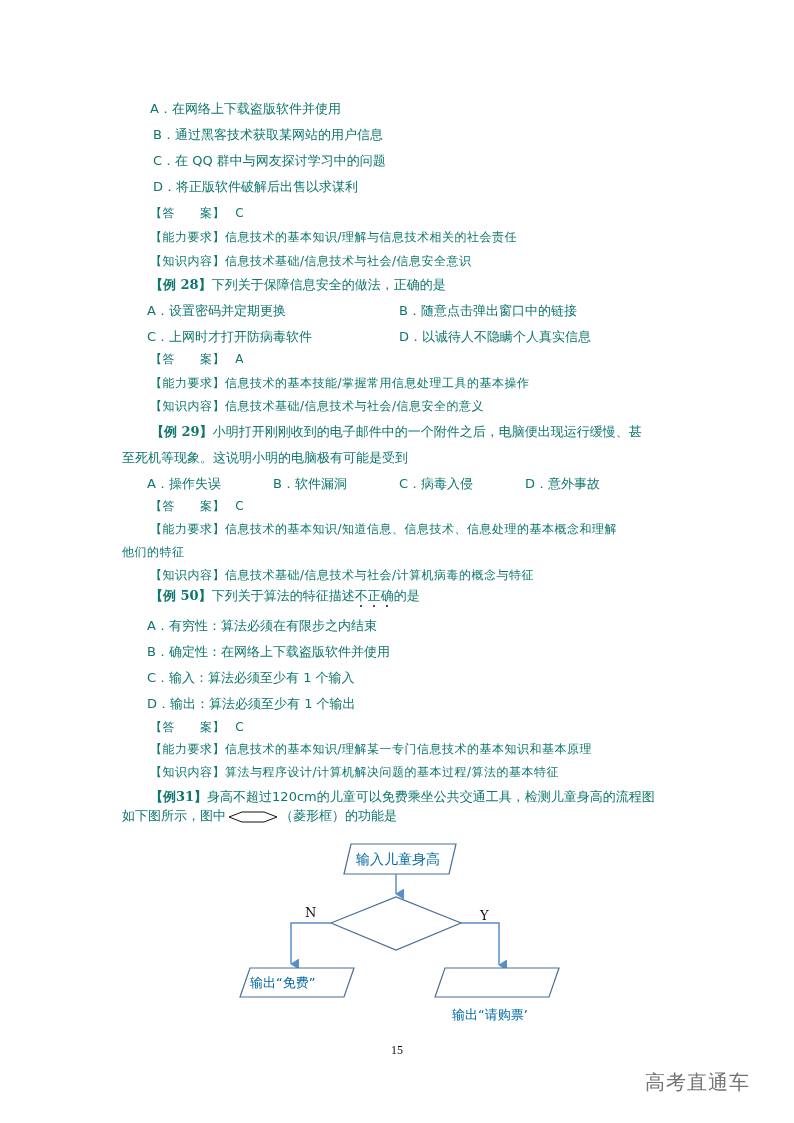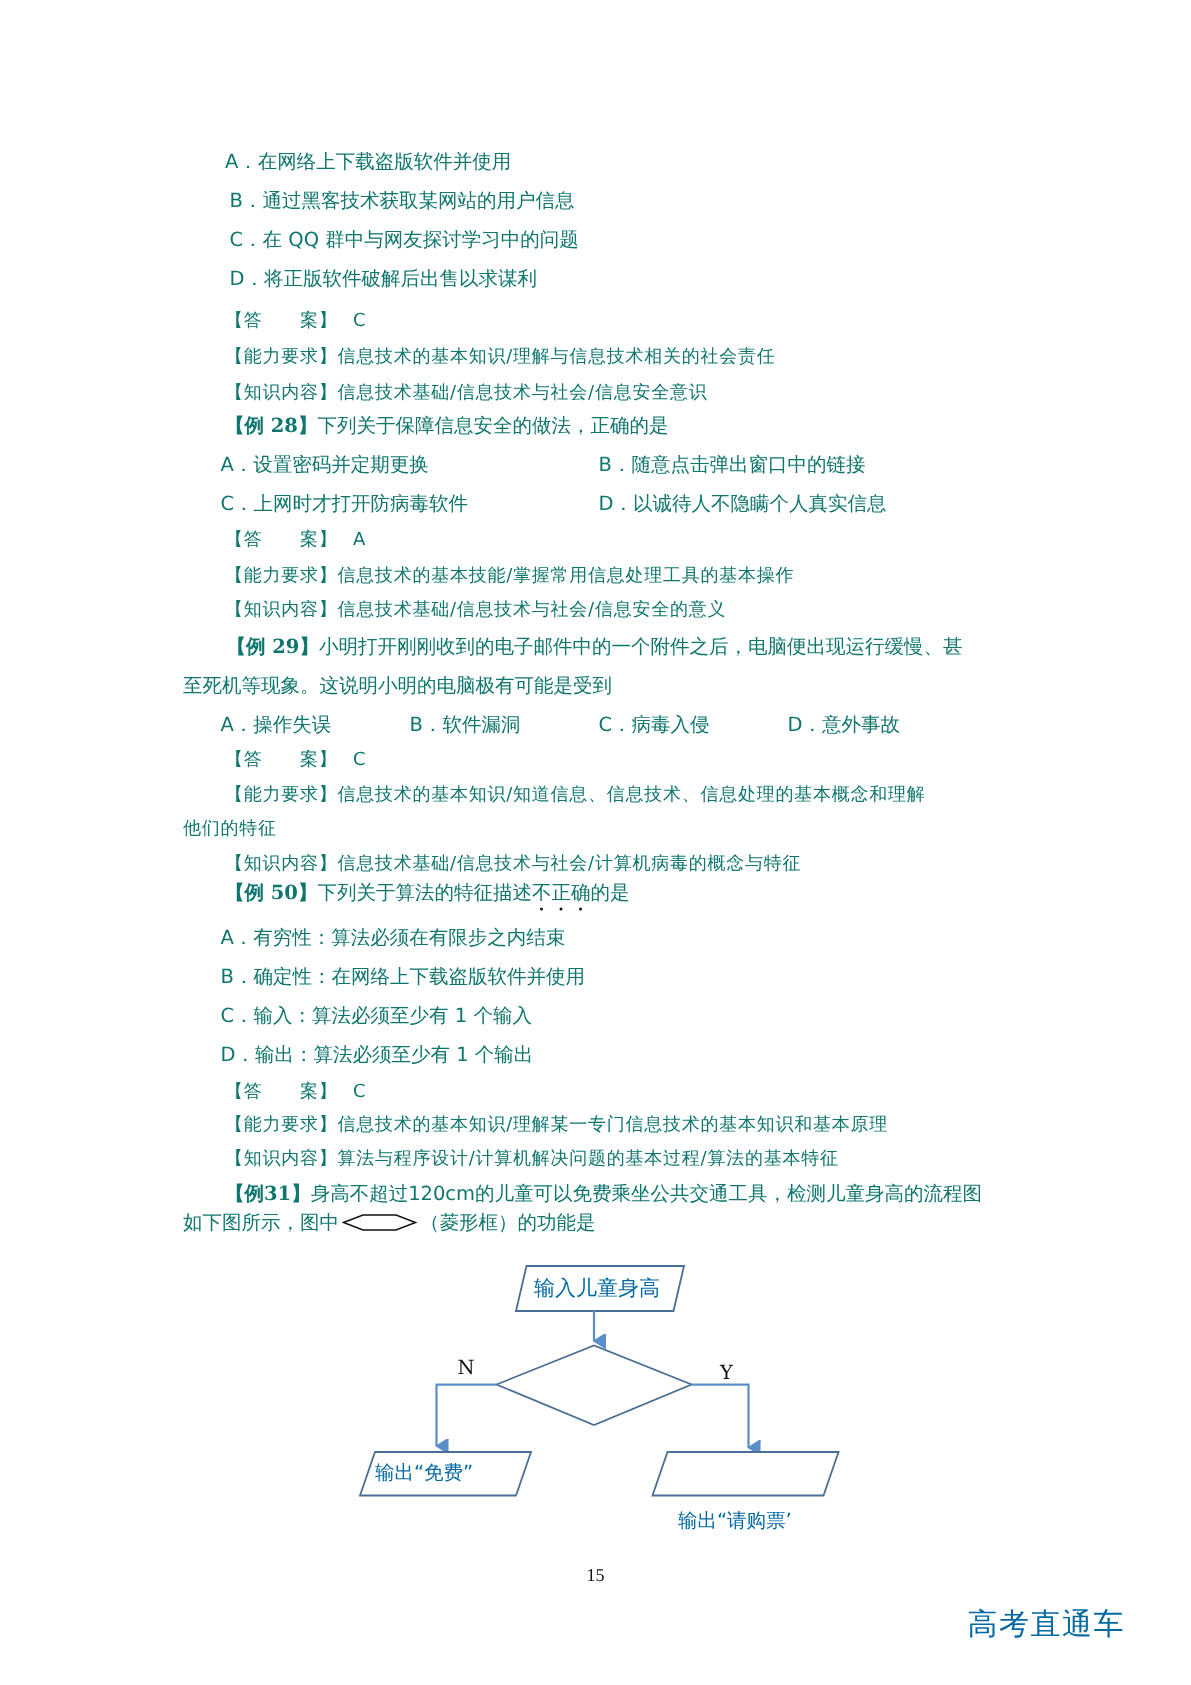--- a/index.html
+++ b/index.html
@@ -18,21 +18,21 @@
   .dot-em::after {
     content: ""; position: absolute; left: 50%; bottom: -4px;
     width: 2px; height: 2px; background: #111; border-radius: 50%;
     transform: translateX(-50%);
   }
   .inline-diamond { display: inline-block; vertical-align: middle; margin: 0 2px; }
   .flow { position: absolute; left: 0; top: 0; }
   .flow-text { position: absolute; font-size: 13px; line-height: 16px; color: #0369a1; white-space: nowrap; }
   .flow-yn { position: absolute; font-family: "DejaVu Serif", "Liberation Serif", serif; font-size: 13px; color: #111; }
   .page-num { position: absolute; left: 391px; top: 1043px; font-family: "Liberation Serif", serif; font-size: 12px; }
-  .watermark { position: absolute; left: 645px; top: 1069px; font-size: 20px; color: #0369a1; letter-spacing: 1px; }
+  .watermark { position: absolute; left: 645px; top: 1069px; font-size: 20px; color: #737373; letter-spacing: 1px; }
 </style>
 </head>
 <body>
 
 <div class="line" style="left:150px;top:101px;">A．在网络上下载盗版软件并使用</div>
 <div class="line" style="left:153px;top:127px;">B．通过黑客技术获取某网站的用户信息</div>
 <div class="line" style="left:153px;top:153px;">C．在 QQ 群中与网友探讨学习中的问题</div>
 <div class="line" style="left:153px;top:179px;">D．将正版软件破解后出售以求谋利</div>
 <div class="line meta" style="left:150px;top:205px;">
   <span>【答　　案】</span>

